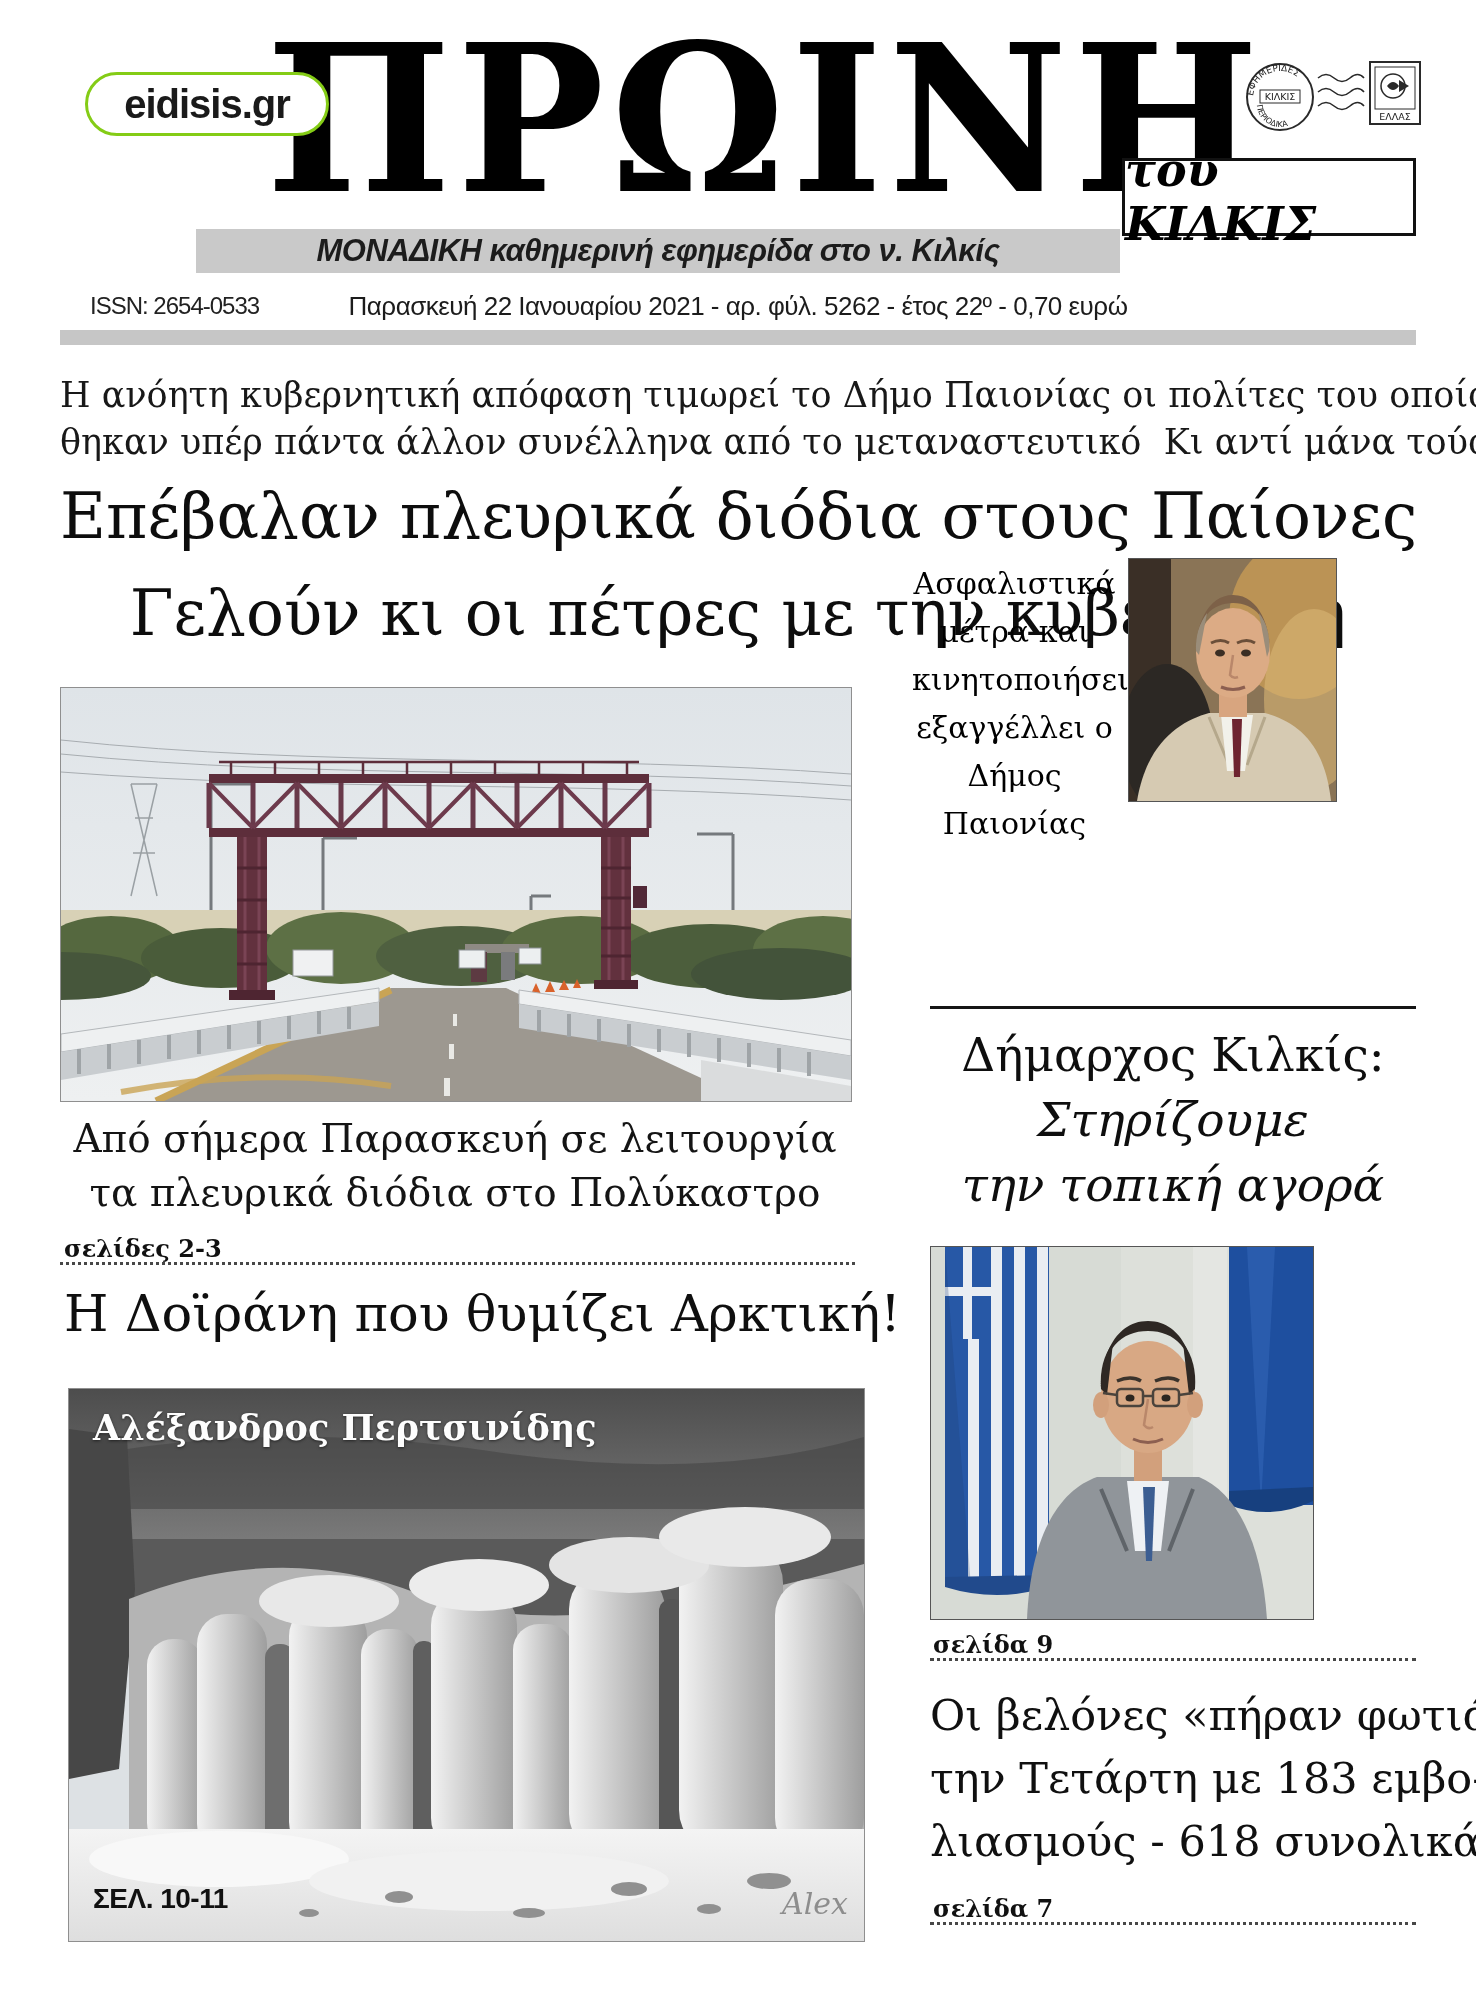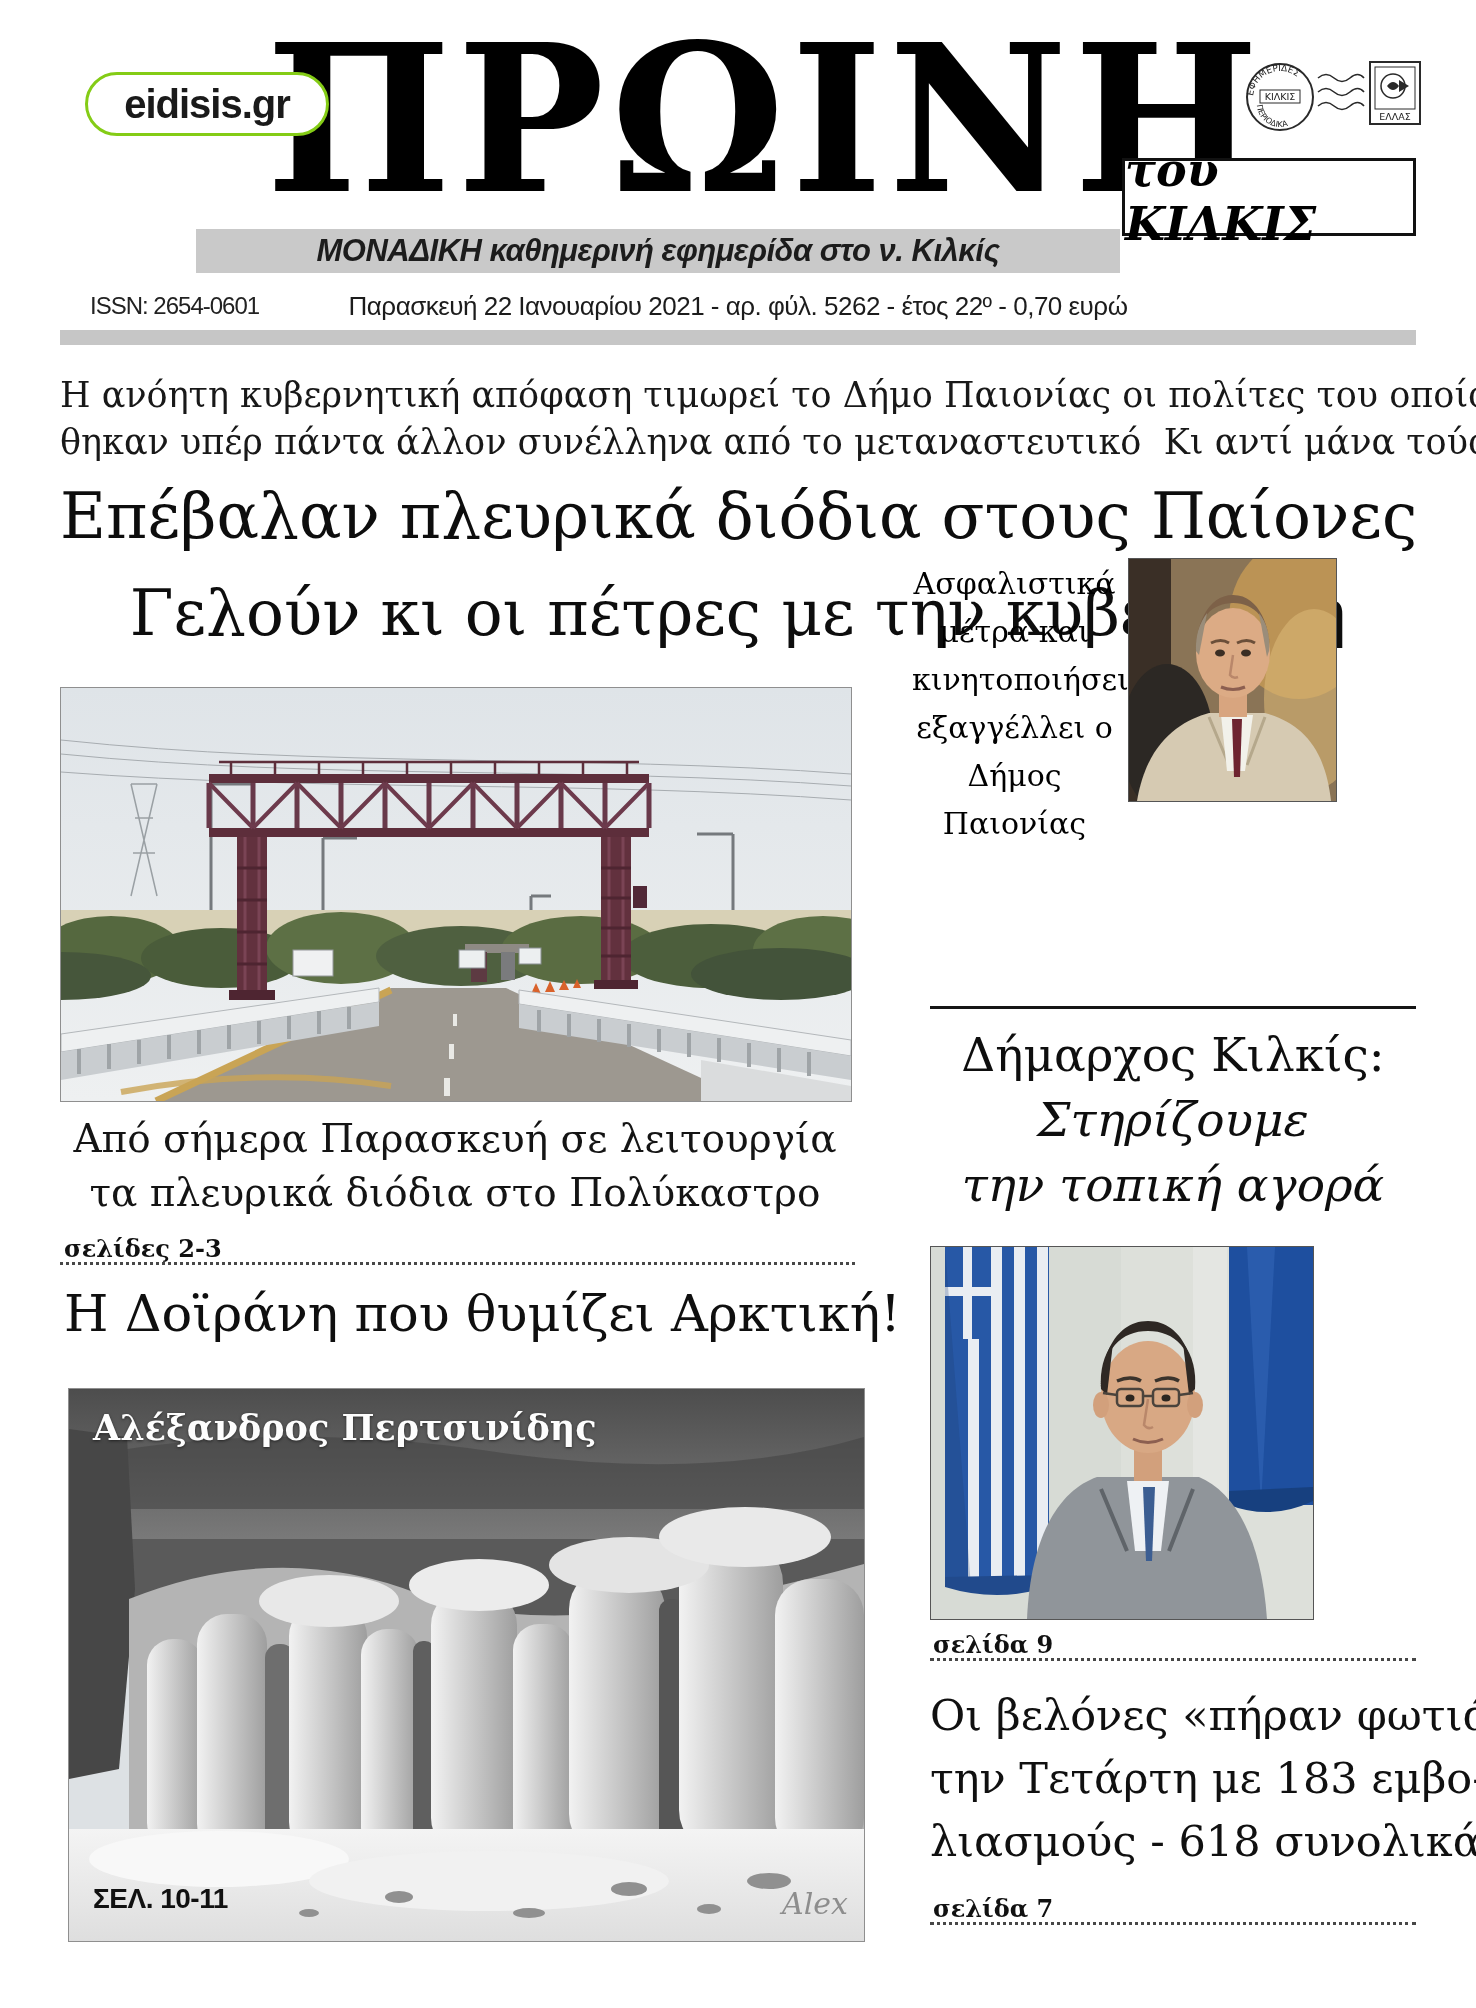--- a/index.html
+++ b/index.html
@@ -85,21 +85,21 @@
         <path d="M143,38 q6,-8 12,0 q-6,8 -12,0 Z M155,32 l10,6 -10,6 Z" fill="#2a2a2a"></path>
         <text x="151" y="72" font-size="9.5" text-anchor="middle" fill="#222">ΕΛΛΑΣ</text>
       </g>
     </svg>
   </div>
 
   <div class="abs tagline">
     <span>ΜΟΝΑΔΙΚΗ καθημερινή εφημερίδα στο ν. Κιλκίς</span>
   </div>
 
-  <div class="abs issn">ISSN: 2654-0601</div>
+  <div class="abs issn">ISSN: 2654-0533</div>
   <div class="abs dateline">Παρασκευή 22 Ιανουαρίου 2021 - αρ. φύλ. 5262 - έτος 22º - 0,70 ευρώ</div>
   <div class="abs gray-bar"></div>
 
   <div class="abs lead">
     <div class="nowrap">Η ανόητη κυβερνητική απόφαση τιμωρεί το Δήμο Παιονίας οι πολίτες του οποίου επιβαρύν-</div>
     <div class="nowrap">θηκαν υπέρ πάντα άλλον συνέλληνα από το μεταναστευτικό  Κι αντί μάνα τούς ποτίζουν χολή</div>
   </div>
 
   <div class="abs main-head">
     <div class="nowrap">Επέβαλαν πλευρικά διόδια στους Παίονες</div>

